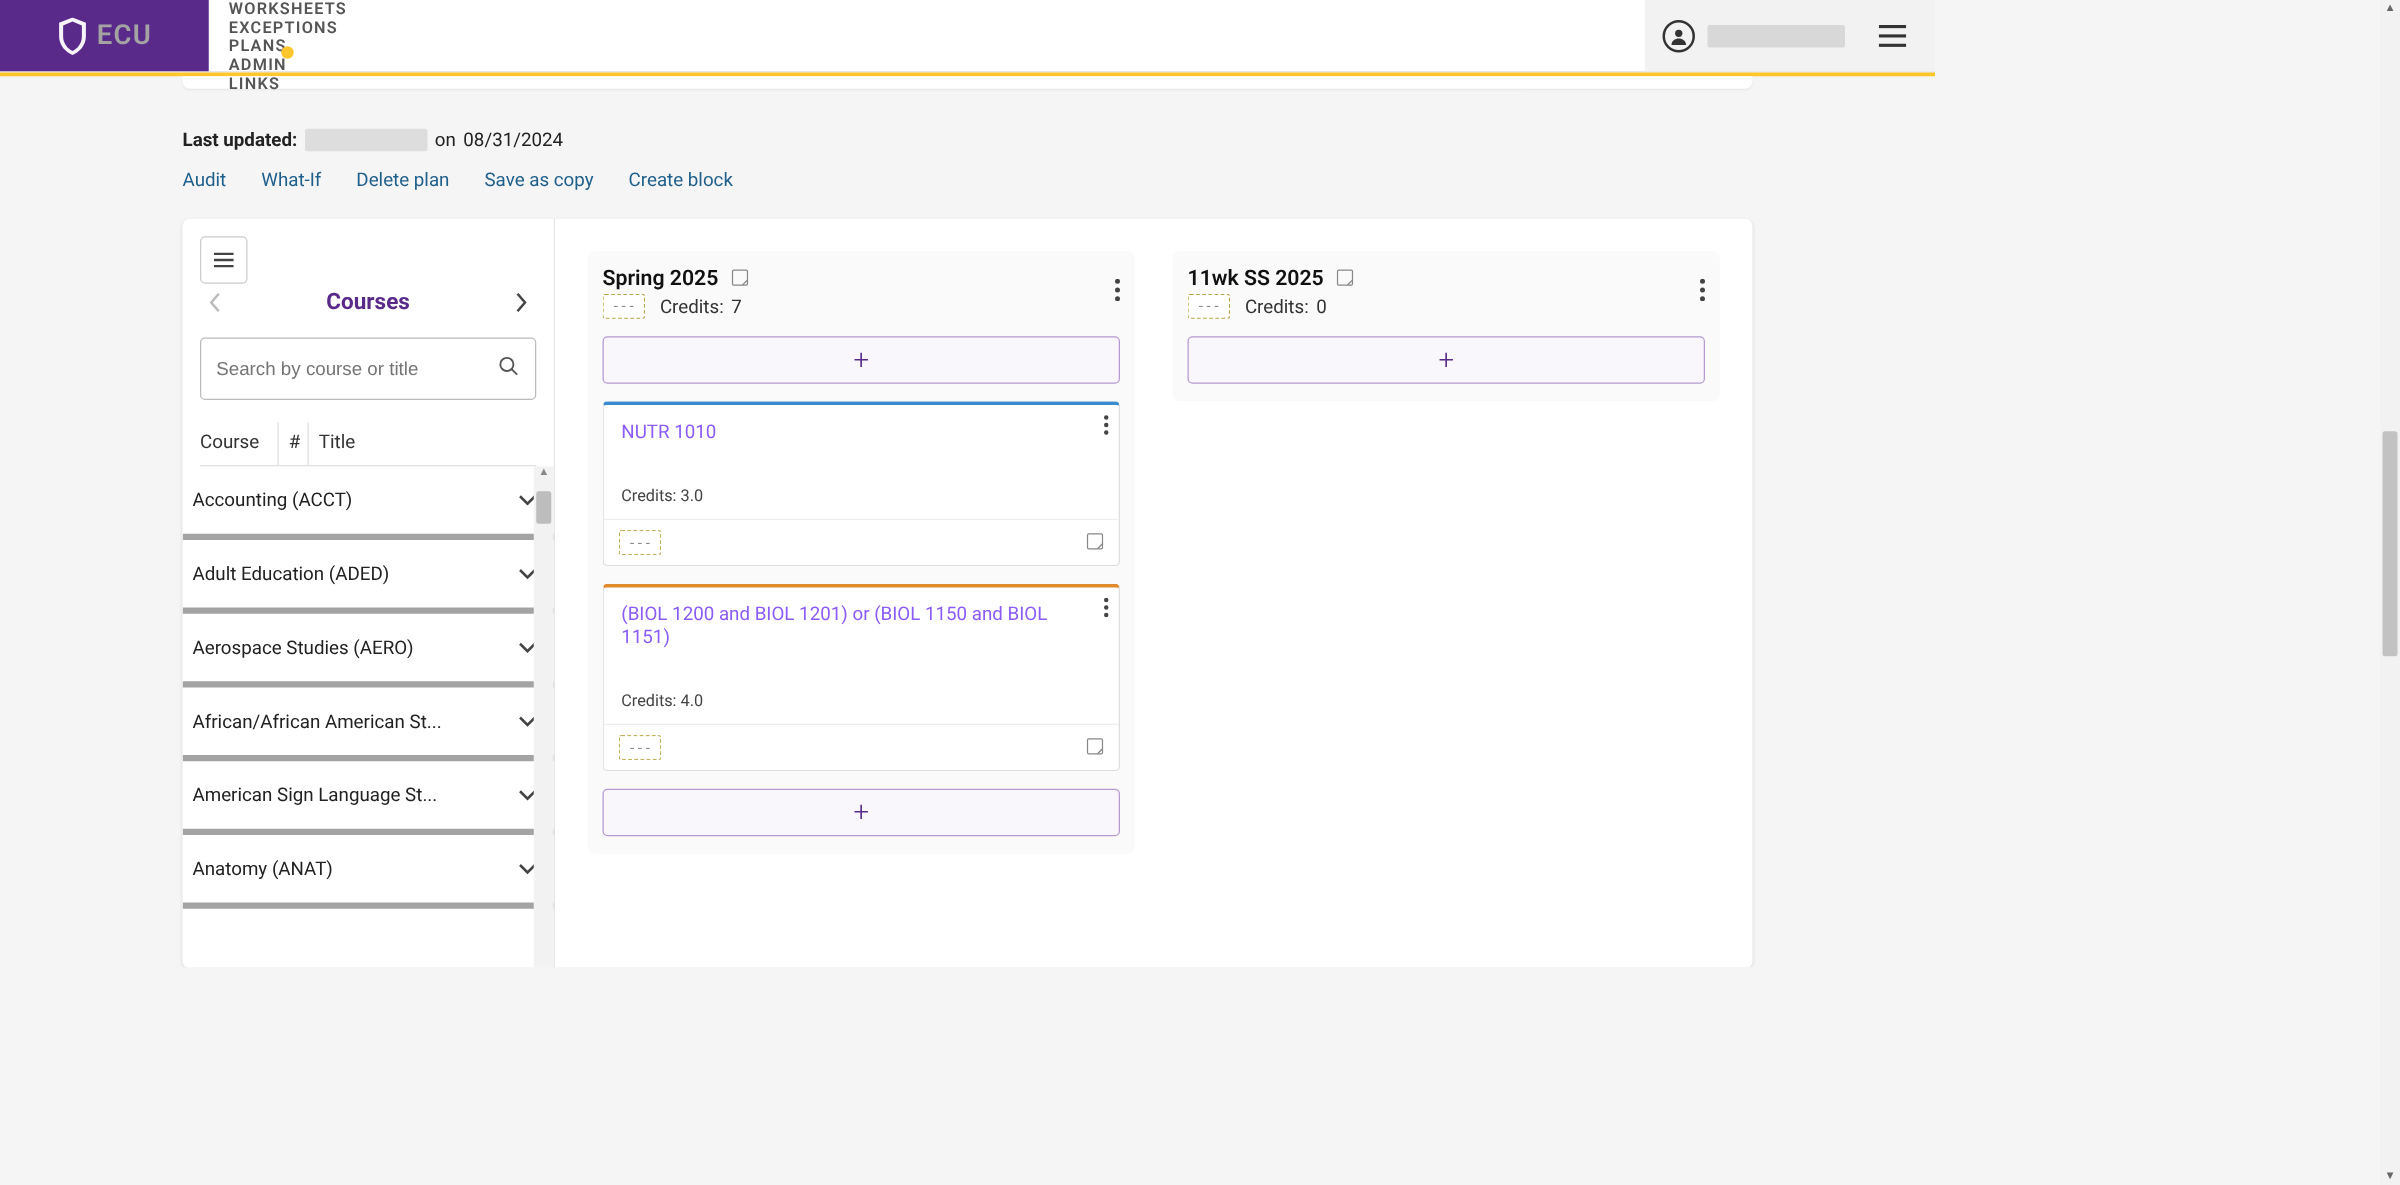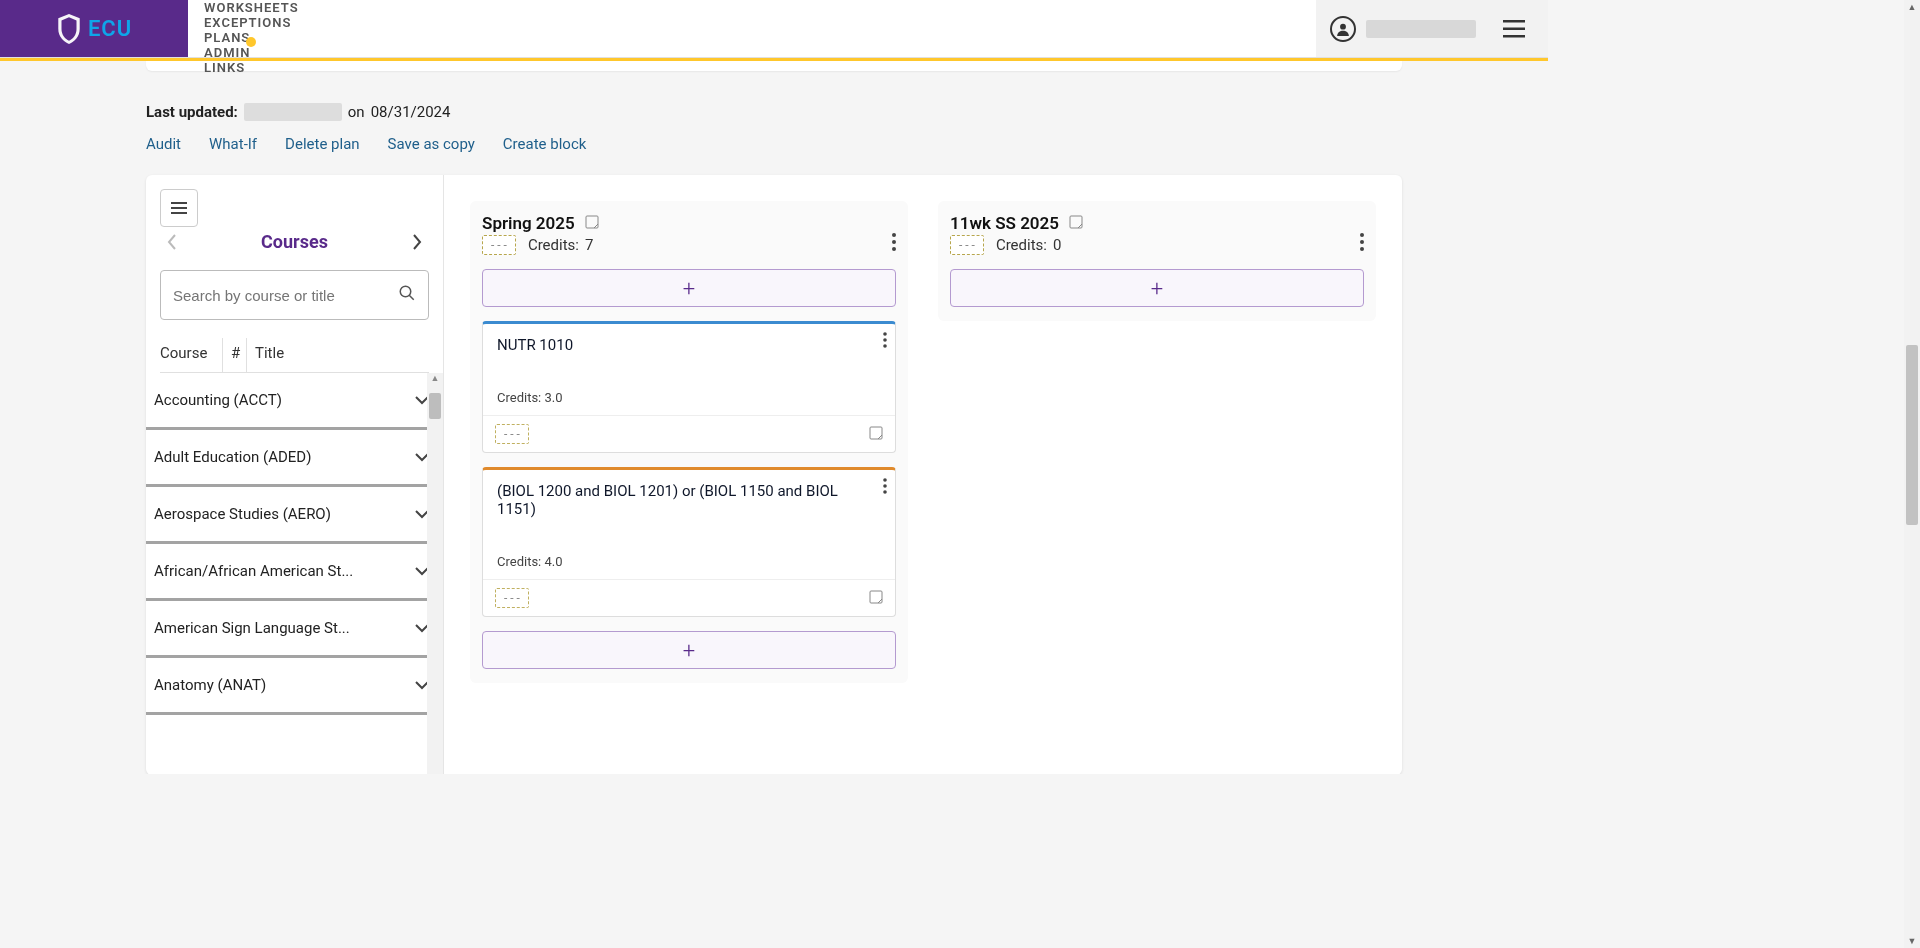--- a/index.html
+++ b/index.html
@@ -15,25 +15,25 @@
   
   .topnav {
     display: flex;
     align-items: stretch;
     background: #fff;
     height: 58px;
     border-bottom: 1px solid #e0e0e0;
   }
   .logo-block {
     background: #592a8a;
-    width: 188px;
+    width: 167px;
     display: flex;
     align-items: center;
     justify-content: center;
-    color: #0ea5e9;
+    color: #a3a3a3;
   }
   .logo-inner {
     display: flex;
     align-items: center;
     gap: 6px;
   }
   .logo-shield svg { display: block; }
   .logo-text {
     font-weight: 600;
     letter-spacing: 1px;
@@ -214,21 +214,21 @@
   .col-headers .c3 { padding-left:8px; border-left:1px solid #e0e0e0;}
 
   .subject-list {
     flex:1;
     overflow-y: auto;
     position:relative;
   }
   .subject-row {
     display:flex; align-items:center; justify-content:space-between;
     padding: 18px 14px 18px 8px;
-    border-bottom: 3px solid #a3a3a3;
+    border-bottom: 5px solid #a3a3a3;
     font-size: 15px;
     color:#222;
     cursor:pointer;
   }
   .subject-row .txt {
     white-space: nowrap;
     overflow: hidden;
     text-overflow: ellipsis;
     max-width: 200px;
   }
@@ -304,21 +304,21 @@
     width: 438px;
     background: #fafafa;
     border-radius: 6px;
     padding: 12px 12px 14px 12px;
     position:relative;
   }
   .term-col.short { min-height: 120px; }
   .term-head {
     display:flex;
     justify-content:space-between;
-    align-items:flex-end;
+    align-items:center;
     gap:19px;
   }
   .term-title-row {
     display:flex; align-items:center; gap:10px;
   }
   .term-title {
     font-size: 17px;
     font-weight: 600;
     color:#111;
   }
@@ -354,21 +354,21 @@
   .course-card {
     margin-top: 14px;
     background:#fff;
     border:1px solid #ddd;
     border-radius:4px;
     overflow:hidden;
   }
   .course-card.accent-blue { border-top: 3px solid #3b8bd0; }
   .course-card.accent-orange { border-top: 3px solid #e08a2c; }
   .card-body { padding: 12px 14px 10px 14px; position:relative; }
-  .card-title { font-size: 15px; color:#0f172a; margin-bottom:4px; padding-right:26px; }
+  .card-title { font-size: 15px; color:#8b5cf6; margin-bottom:4px; padding-right:26px; }
   .card-credits { font-size: 13px; color:#444;margin-top:36px; }
   .card-dots { position:absolute; top:8px; right:8px; cursor:pointer; }
   .card-footer {
     border-top:1px solid #eee;
     padding: 8px 12px;
     display:flex; justify-content:space-between; align-items:center;
   }
   .card-footer .dash-box { border:1px dashed #c0b060; }
   .card-footer .note-ico { cursor:pointer; }
 

